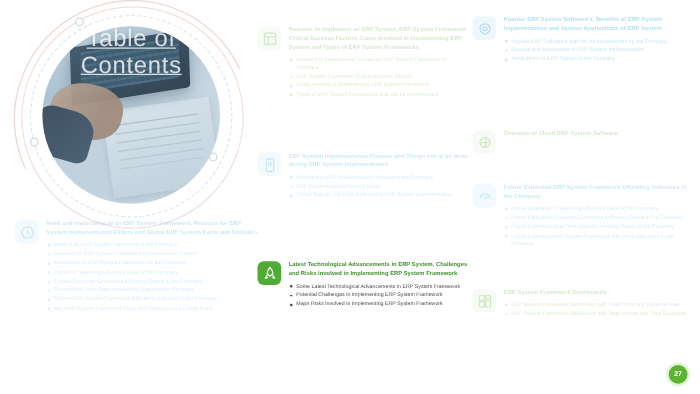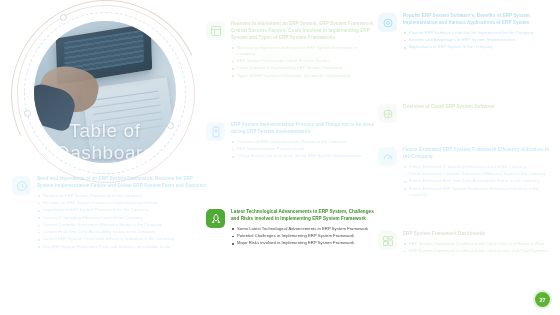--- a/index.html
+++ b/index.html
@@ -69,25 +69,26 @@
   .hero .photo-paper::before{
     content:"";position:absolute;left:8px;top:12px;right:10px;height:1px;
     background:#b9c8d2;box-shadow:0 7px 0 #c4d1da,0 14px 0 #c4d1da,0 21px 0 #c9d5dd,0 28px 0 #cdd8e0,0 35px 0 #d2dce2;
   }
   .hero .photo-tint{
     position:absolute;inset:0;
     background:linear-gradient(180deg,rgba(150,180,200,.22),rgba(120,160,185,.30));
   }
   .hero-title{
     position:absolute;inset:0;display:flex;flex-direction:column;
-    align-items:center;justify-content:flex-end;
+    align-items:center;justify-content:flex-start;
     color:rgba(255,255,255,.80);
     font-size:19px;line-height:1.12;letter-spacing:.6px;
     text-align:center;font-weight:400;
     text-shadow:0 1px 3px rgba(40,70,90,.28);
+    text-decoration:underline;
   }
 
   
   .entry{position:absolute;display:flex;gap:6px;}
   .badge{
     width:19px;height:19px;border-radius:5px;flex:0 0 19px;
     display:flex;align-items:center;justify-content:center;
   }
   .badge svg{width:12px;height:12px;display:block;}
   .etext{flex:1;}
@@ -160,21 +161,21 @@
 
   <div class="hero">
     <div class="photo-paper"></div>
     <div class="photo-laptop"></div>
     <div class="photo-screen"></div>
     <div class="photo-hand"></div>
     <div class="photo-sleeve"></div>
     <div class="photo-tint"></div>
     <div class="hero-title">
       <span>Table of</span>
-      <span>Dashboard</span>
+      <span>Contents</span>
     </div>
   </div>
 
   <div class="entry t-blue faded" id="entry-need">
     <div class="badge">
       <svg viewBox="0 0 24 24" stroke-width="2">
           <circle cx="12" cy="12" r="9"></circle>
           <path d="M12 7v5l3 2"></path>
         </svg>
     </div>

